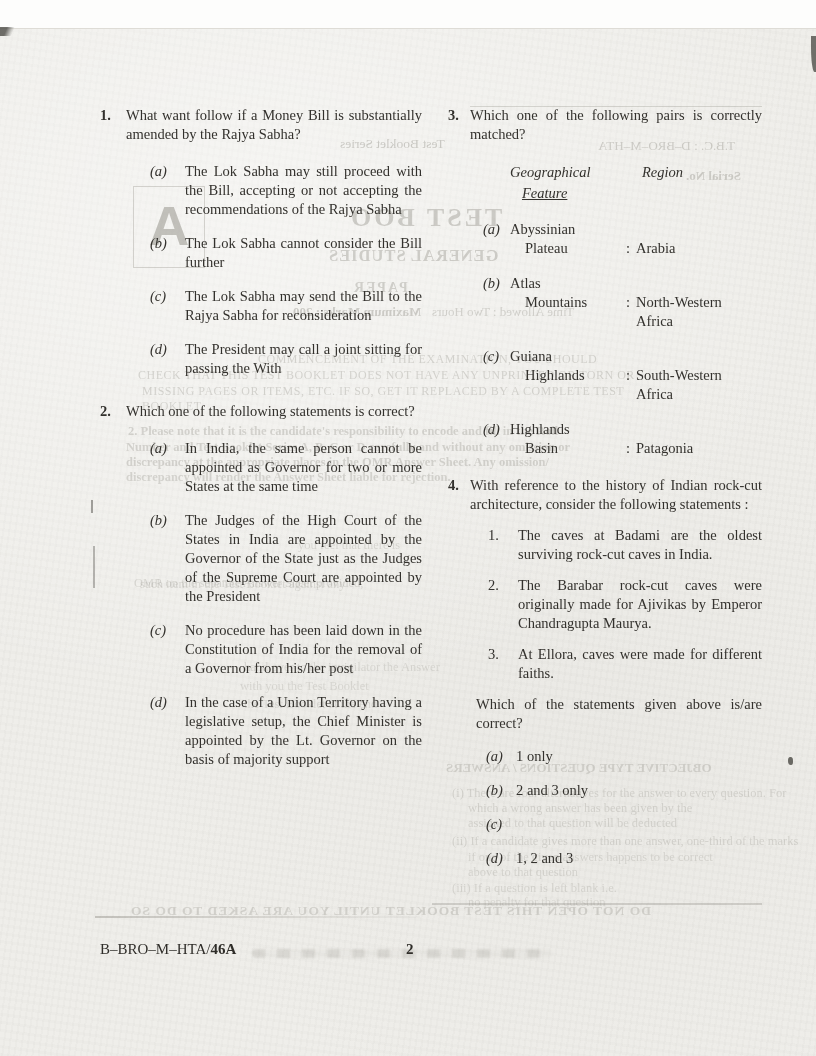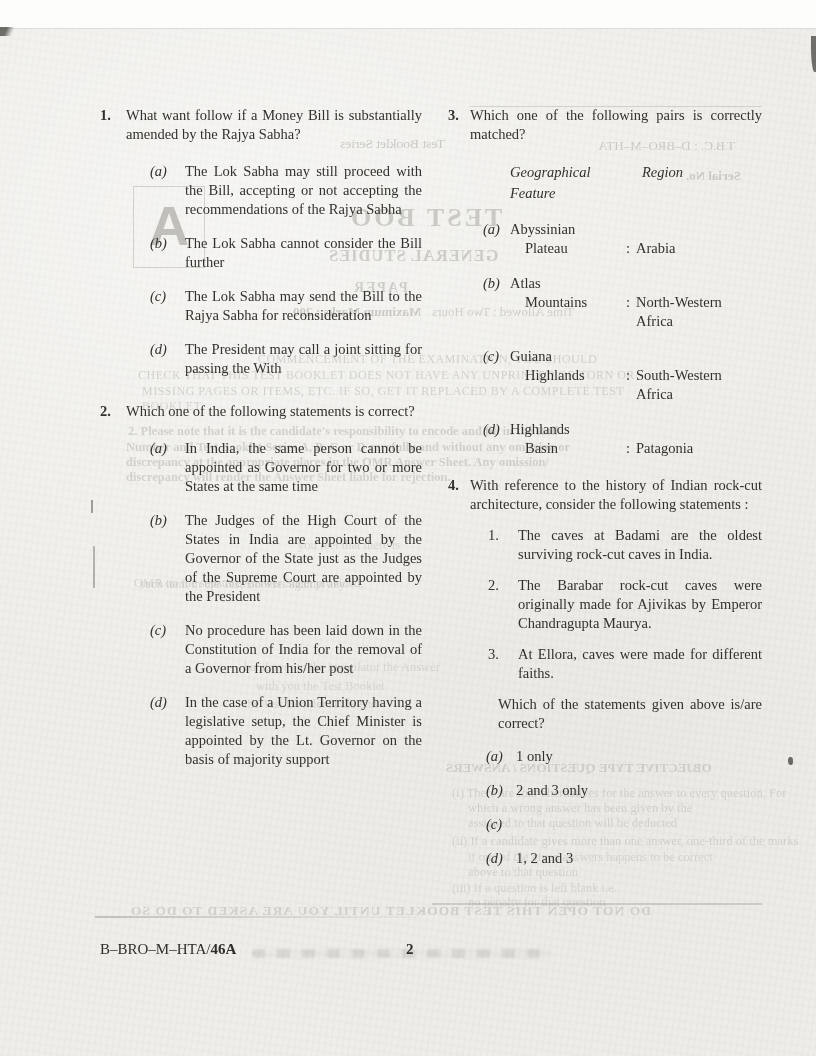--- a/index.html
+++ b/index.html
@@ -24,21 +24,21 @@
   .opts{padding-left:50px;}
   .col-right .opts{padding-left:38px;}
   .opt{display:flex;margin-bottom:15px;}
   .opt-label{flex:0 0 35px;font-style:italic;}
   .col-right .opt-label{flex:0 0 30px;}
   .opt-text{flex:1;text-align:justify;}
   
   .pair-header{font-style:italic;margin:0 0 16px 62px;line-height:21px;}
   .ph-row1{display:flex;}
   .ph-c1{width:132px;}
-  .ph-row2{}
+  .ph-row2{margin-left:12px;text-decoration:underline;}
   .pairs{padding-left:35px;}
   .pair{display:flex;margin-bottom:16px;}
   .pair-label{flex:0 0 27px;font-style:italic;}
   .pair-body{flex:1;}
   .pair-line2{display:flex;}
   .feat2{width:95px;padding-left:15px;}
   .colon{width:16px;text-align:center;}
   .region{flex:1;}
   .region-l2{text-align:left;}
   
@@ -104,21 +104,21 @@
   <div class="gh" style="left:142px;top:399px;font-size:12px;letter-spacing:.5px;opacity:.3;">BOOKLET.</div>
   <div class="gh b" style="left:128px;top:424px;font-size:12.5px;opacity:.32;">2.  Please note that it is the candidate's responsibility to encode and fill in the Roll</div>
   <div class="gh b" style="left:126px;top:440px;font-size:12.5px;opacity:.32;">Number and Test Booklet Series A, B, C or D carefully and without any omission or</div>
   <div class="gh b" style="left:126px;top:455px;font-size:12.5px;opacity:.32;">discrepancy at the appropriate places in the OMR Answer Sheet. Any omission/</div>
   <div class="gh b" style="left:126px;top:470px;font-size:12.5px;opacity:.3;">discrepancy will render the Answer Sheet liable for rejection.</div>
 
   <div class="gh" style="left:298px;top:538px;font-size:12.5px;opacity:.26;">you feel that there is</div>
   <div class="gh" style="left:140px;top:577px;font-size:12.5px;opacity:.26;">such item in the Test Booklet against any</div>
   <div class="gh" style="left:134px;top:576px;font-size:12.5px;opacity:.26;">OMR on the separate Answer Sheet provided,</div>
   <div class="gh" style="left:244px;top:660px;font-size:12.5px;opacity:.24;">hand over to the invigilator the Answer</div>
-  <div class="gh" style="left:256px;top:679px;font-size:12.5px;opacity:.24;">with you the Test Booklet</div>
+  <div class="gh" style="left:240px;top:679px;font-size:12.5px;opacity:.24;">with you the Test Booklet</div>
   <div class="gh" style="left:244px;top:697px;font-size:12.5px;opacity:.24;">the Test Booklet at the end</div>
 
   <div class="gh mir b" style="left:446px;top:760px;font-size:13px;opacity:.3;">OBJECTIVE TYPE QUESTIONS / ANSWERS</div>
   <div class="gh" style="left:452px;top:786px;font-size:12.5px;opacity:.28;">(i)   There are four alternatives for the answer to every question. For</div>
   <div class="gh" style="left:468px;top:801px;font-size:12.5px;opacity:.28;">which a wrong answer has been given by the</div>
   <div class="gh" style="left:468px;top:816px;font-size:12.5px;opacity:.28;">assigned to that question will be deducted</div>
   <div class="gh" style="left:452px;top:834px;font-size:12.5px;opacity:.28;">(ii)  If a candidate gives more than one answer, one-third of the marks</div>
   <div class="gh" style="left:468px;top:850px;font-size:12.5px;opacity:.26;">if one of the given answers happens to be correct</div>
   <div class="gh" style="left:468px;top:865px;font-size:12.5px;opacity:.26;">above to that question</div>
   <div class="gh" style="left:452px;top:881px;font-size:12.5px;opacity:.26;">(iii) If a question is left blank i.e.</div>
@@ -273,21 +273,21 @@
         <div class="st">
           <span class="st-num">2.</span>
           <div class="st-text">The Barabar rock-cut caves were originally made for Ajivikas by Emperor Chandragupta Maurya.</div>
         </div>
         <div class="st">
           <span class="st-num">3.</span>
           <div class="st-text">At Ellora, caves were made for different faiths.</div>
         </div>
       </div>
       <div class="which">
-        <div class="q-text" style="margin-left:50px;">Which of the statements given above is/are correct?</div>
+        <div class="q-text" style="margin-left:28px;">Which of the statements given above is/are correct?</div>
       </div>
       <div class="opts">
         <div class="opt">
           <span class="opt-label">(a)</span>
           <div class="opt-text">1 only</div>
         </div>
         <div class="opt">
           <span class="opt-label">(b)</span>
           <div class="opt-text">2 and 3 only</div>
         </div>

